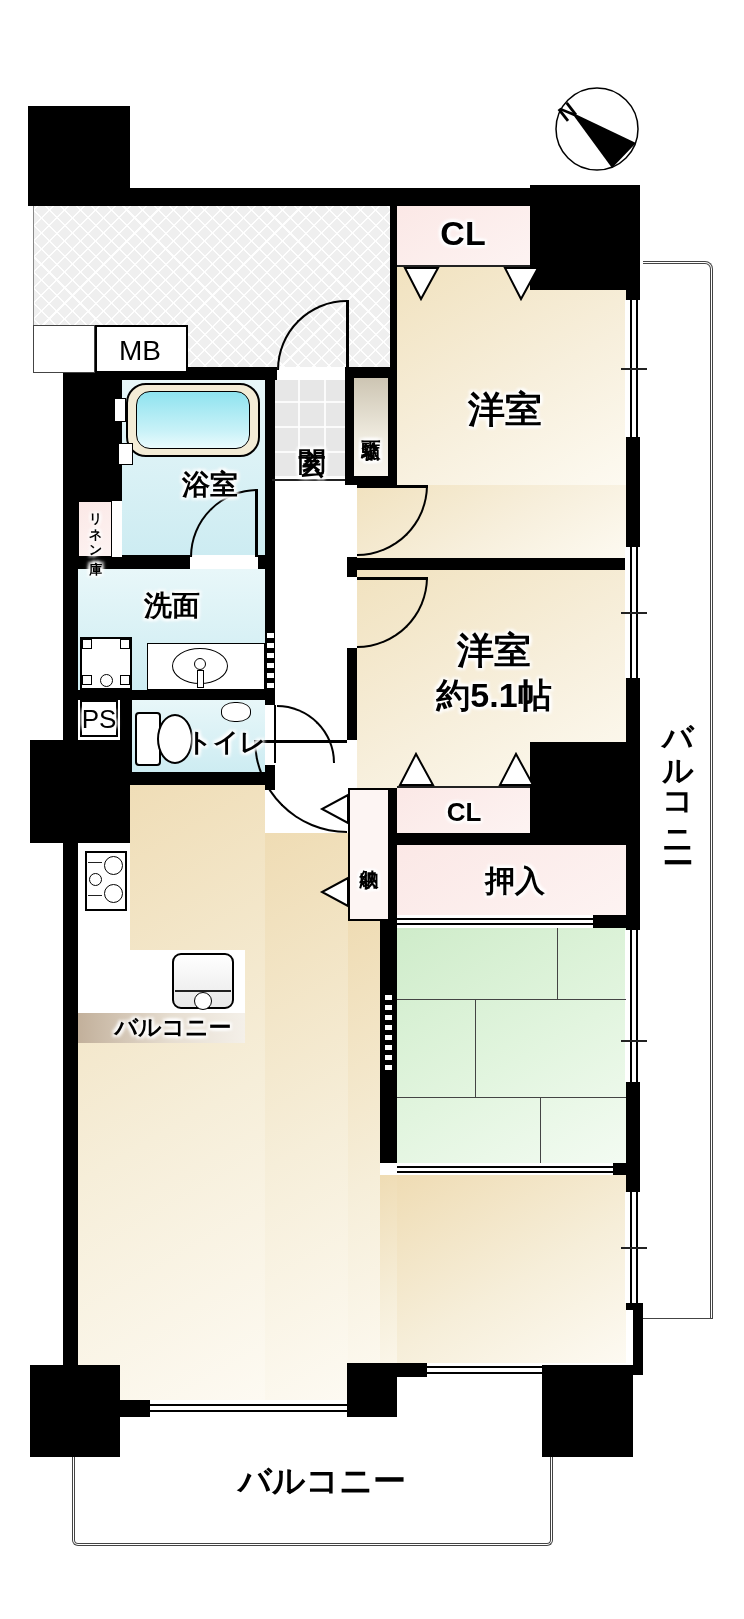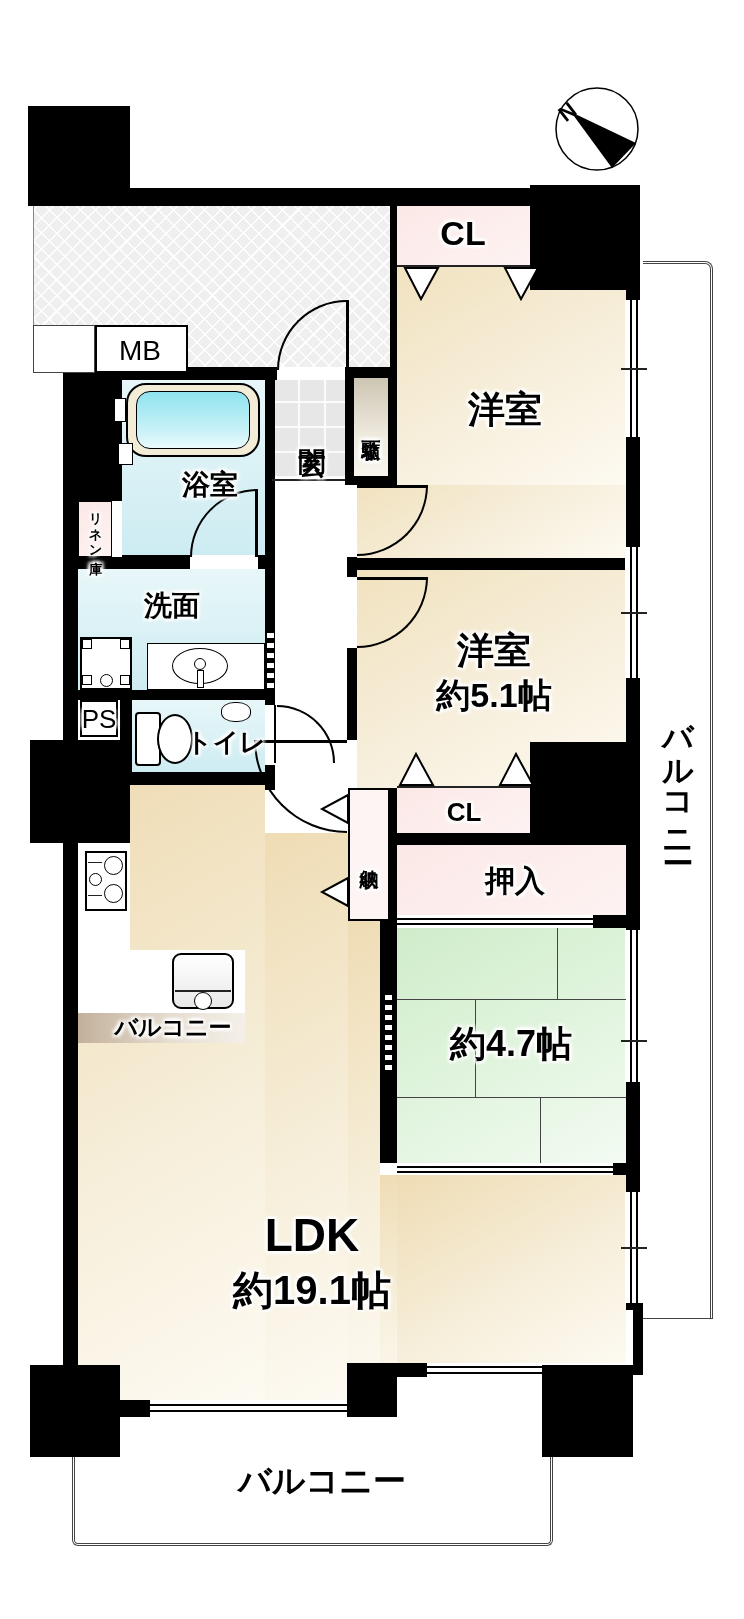--- a/index.html
+++ b/index.html
@@ -251,27 +251,22 @@
   <div class="label" style="left:505px;top:410px;font-size:37px;">
     <div>洋室</div>
   </div>
 
   <div class="label" style="left:494px;top:672px;font-size:37px;">
     <div>洋室</div>
     <div style="font-size:34px;">約5.1帖</div>
   </div>
 
   <div class="label" style="left:511px;top:1043px;font-size:38px;">
-    <div style="font-size:36px;">約4.7帖</div>
   </div>
 
-  <div class="label" style="left:312px;top:1261px;font-size:46px;">
-    <div>LDK</div>
-    <div style="font-size:40px;">約19.1帖</div>
-  </div>
 
   <div class="label" style="left:140px;top:350px;font-size:28px;font-weight:normal;">MB</div>
   <div class="label vtext" style="left:311px;top:428px;font-size:27px;">玄関</div>
   <div class="label vtext" style="left:371px;top:427px;font-size:19px;">下駄箱</div>
   <div class="label" style="left:210px;top:484px;font-size:28px;">浴室</div>
   <div class="label vtext" style="left:95px;top:528px;font-size:13px;">リネン庫</div>
   <div class="label" style="left:172px;top:605px;font-size:28px;">洗面</div>
   <div class="label" style="left:226px;top:742px;font-size:26px;">トイレ</div>
   <div class="label" style="left:99px;top:719px;font-size:26px;font-weight:normal;">PS</div>
   <div class="label vtext" style="left:369px;top:855px;font-size:19px;">収納</div>

